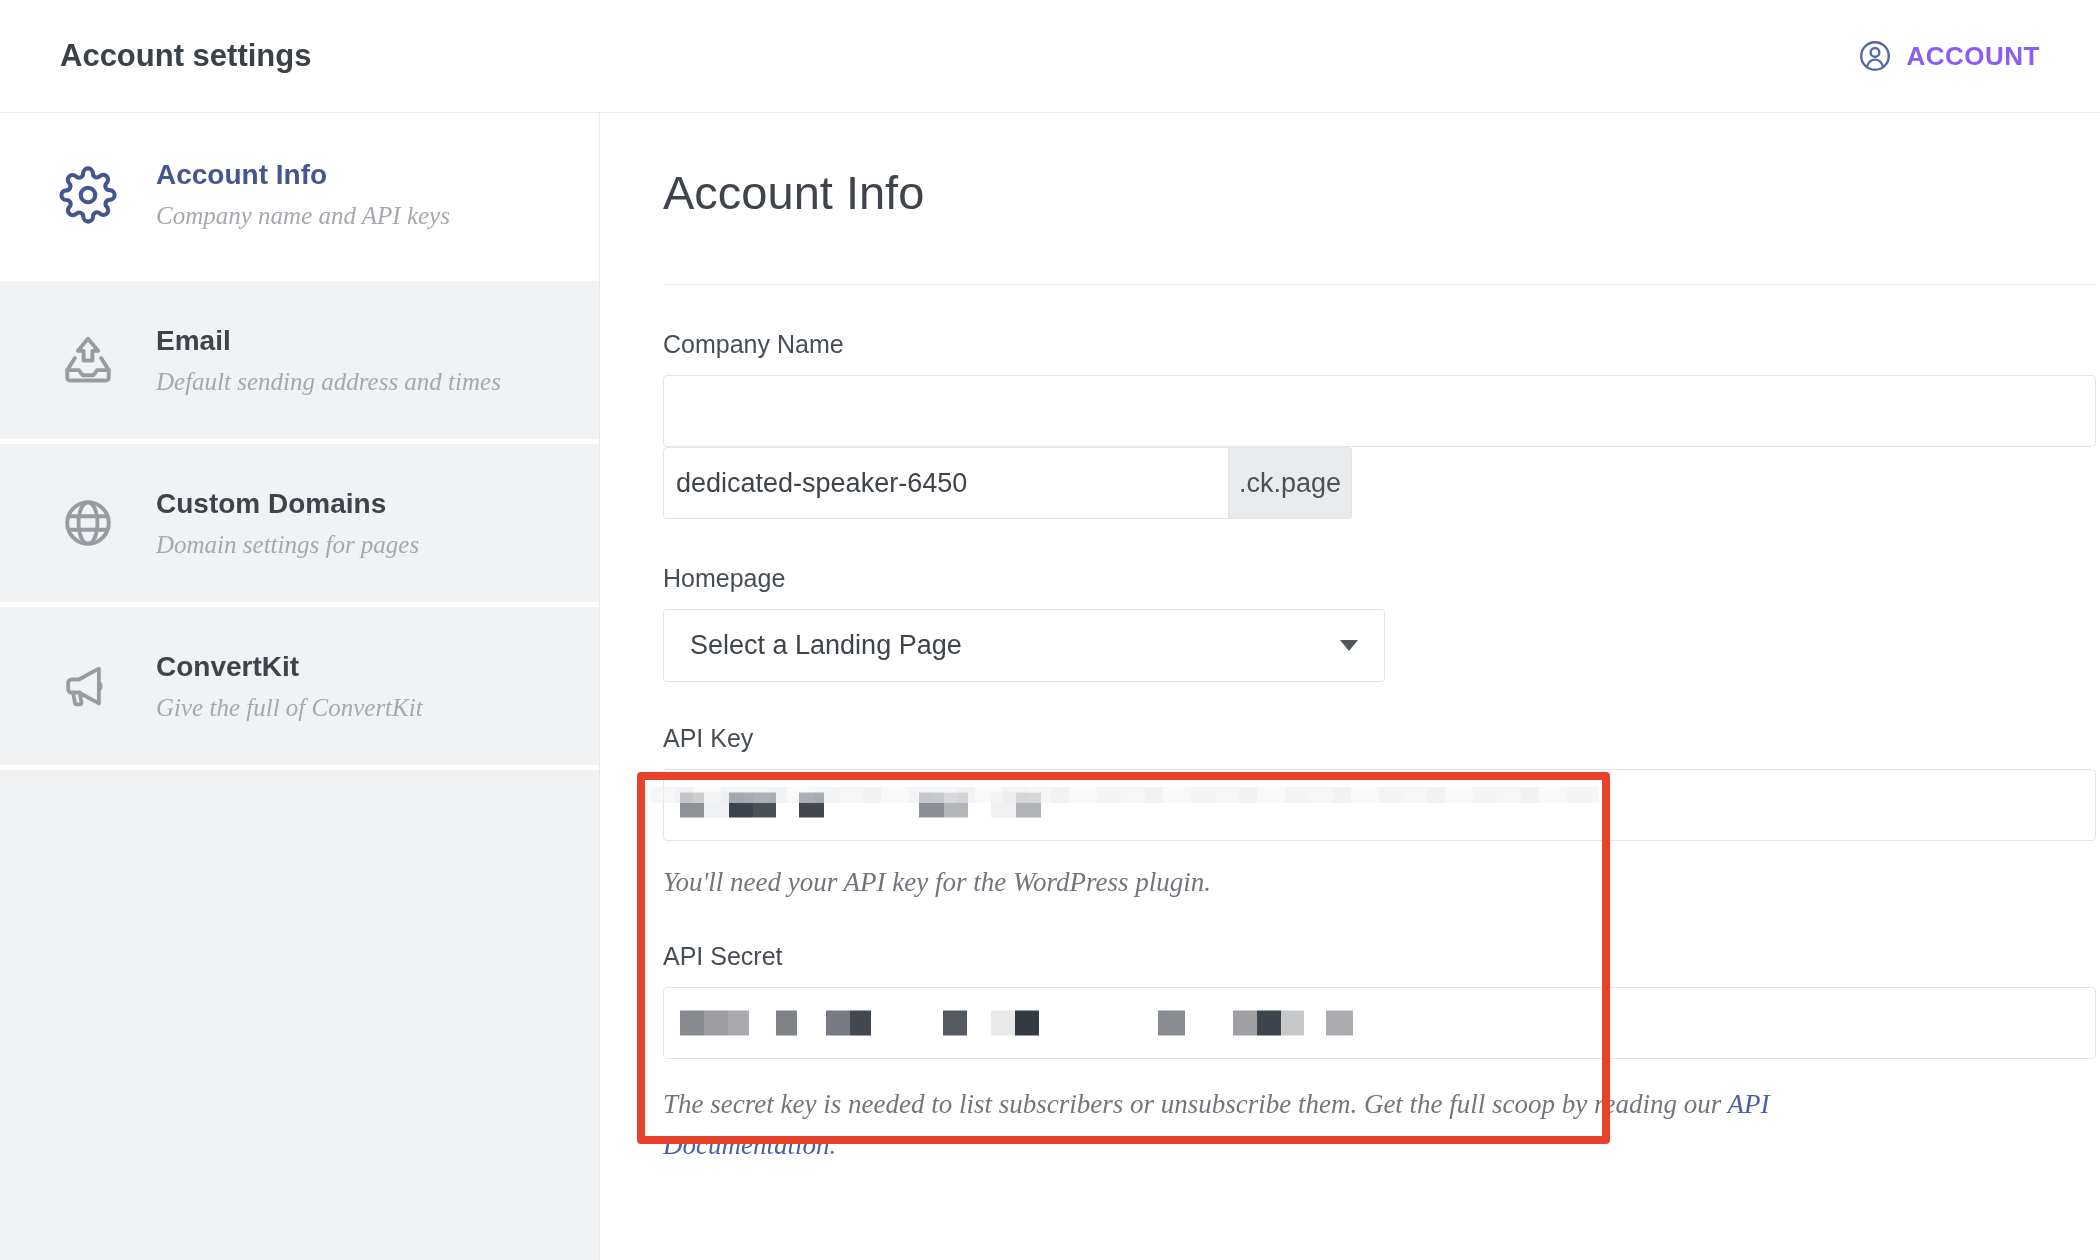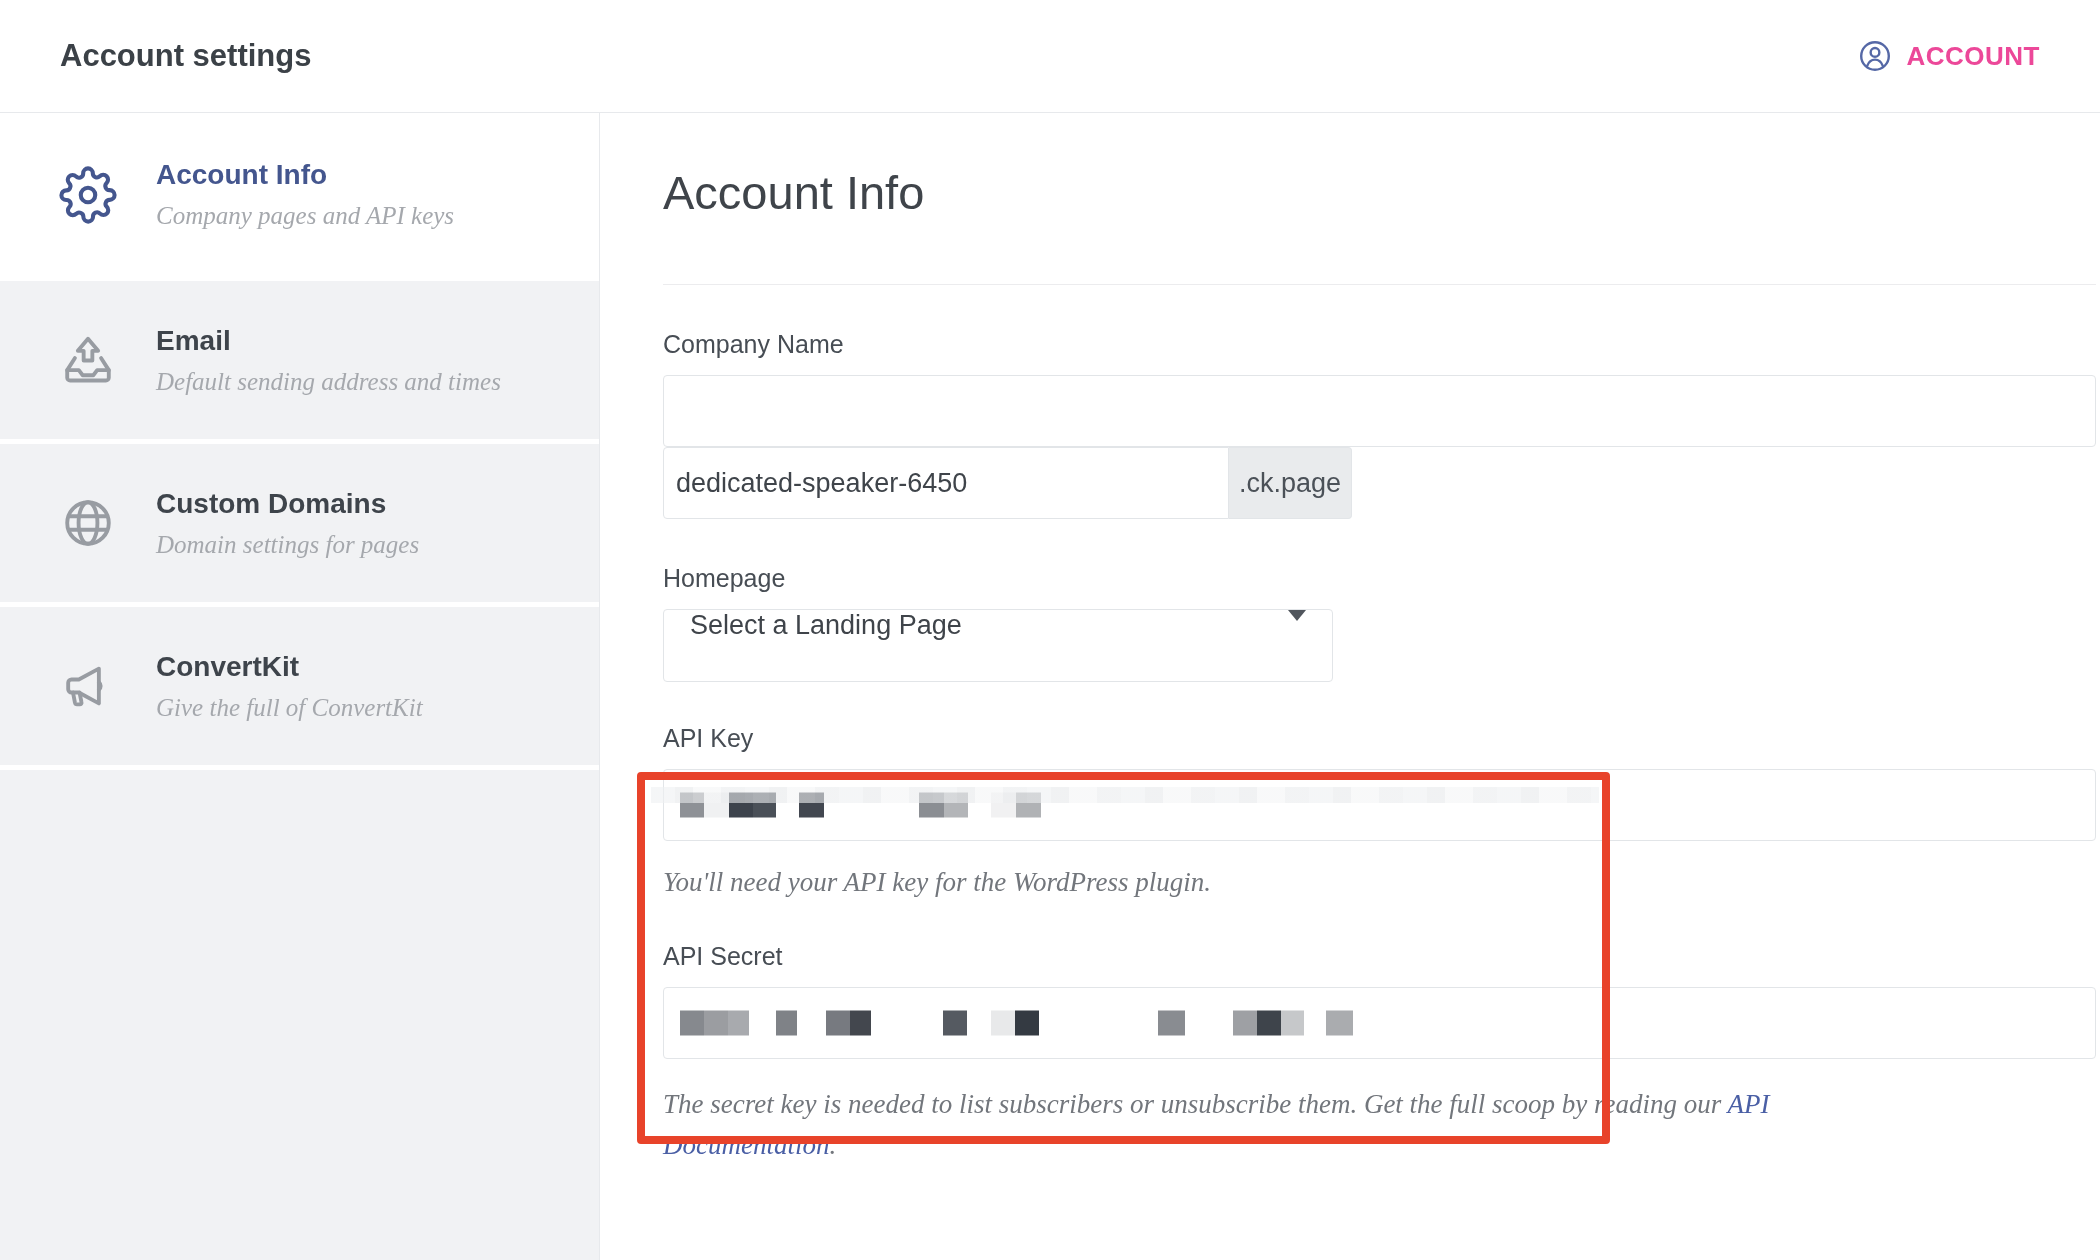--- a/index.html
+++ b/index.html
@@ -16,21 +16,21 @@
   .header {
     height:113px;
     border-bottom:1px solid #e7e9ec;
     display:flex; align-items:center; justify-content:space-between;
     padding:0 60px;
     background:#fff;
   }
   .header-title { font-size:31px; font-weight:700; color:#3b4147; }
   .account-btn {
     display:flex; align-items:center; gap:14px;
-    color:#ec4899; font-weight:700; font-size:26px; letter-spacing:.5px;
+    color:#8b5cf6; font-weight:700; font-size:26px; letter-spacing:.5px;
     cursor:pointer; background:none; border:none;
     font-family:"Liberation Sans", sans-serif;
   }
   .account-btn svg { width:36px; height:36px; display:block; }
 
   
   .layout { display:flex; height:1147px; }
 
   
   .sidebar {
@@ -79,23 +79,23 @@
   }
   .domain-addon {
     width:123px; height:72px;
     background:#e9ebed; border:1px solid #e2e5e8; border-left:none;
     border-radius:0 4px 4px 0;
     display:flex; align-items:center; justify-content:center;
     font-size:27px; color:#4b5158;
   }
 
   .select-box {
-    width:670px; height:73px;
+    width:722px; height:73px;
     border:1px solid #e2e5e8; border-radius:4px; background:#fff;
-    display:flex; align-items:flex-start; justify-content:space-between;
+    display:flex; align-items:center; justify-content:space-between;
     padding:0 26px; cursor:pointer;
   }
   .select-value { font-size:27px; color:#3f444a; }
   .select-arrow {
     width:0; height:0;
     border-left:9px solid transparent; border-right:9px solid transparent;
     border-top:11px solid #51565d;
   }
 
   .redacted-input { position:relative; width:1433px; }
@@ -147,21 +147,21 @@
 
     <div class="side-item active">
       <span class="side-icon">
         <svg viewBox="0 0 24 24" fill="none" stroke="#44568e" stroke-width="1.7" stroke-linecap="round" stroke-linejoin="round">
           <circle cx="12" cy="12" r="3"></circle>
           <path d="M19.4 15a1.65 1.65 0 0 0 .33 1.82l.06.06a2 2 0 0 1 0 2.83 2 2 0 0 1-2.83 0l-.06-.06a1.65 1.65 0 0 0-1.82-.33 1.65 1.65 0 0 0-1 1.51V21a2 2 0 0 1-2 2 2 2 0 0 1-2-2v-.09A1.65 1.65 0 0 0 9 19.4a1.65 1.65 0 0 0-1.82.33l-.06.06a2 2 0 0 1-2.83 0 2 2 0 0 1 0-2.83l.06-.06a1.65 1.65 0 0 0 .33-1.82 1.65 1.65 0 0 0-1.51-1H3a2 2 0 0 1-2-2 2 2 0 0 1 2-2h.09A1.65 1.65 0 0 0 4.6 9a1.65 1.65 0 0 0-.33-1.82l-.06-.06a2 2 0 0 1 0-2.83 2 2 0 0 1 2.83 0l.06.06a1.65 1.65 0 0 0 1.82.33H9a1.65 1.65 0 0 0 1-1.51V3a2 2 0 0 1 2-2 2 2 0 0 1 2 2v.09a1.65 1.65 0 0 0 1 1.51 1.65 1.65 0 0 0 1.82-.33l.06-.06a2 2 0 0 1 2.83 0 2 2 0 0 1 0 2.83l-.06.06a1.65 1.65 0 0 0-.33 1.82V9a1.65 1.65 0 0 0 1.51 1H21a2 2 0 0 1 2 2 2 2 0 0 1-2 2h-.09a1.65 1.65 0 0 0-1.51 1z"></path>
         </svg>
       </span>
       <span>
         <div class="side-title">Account Info</div>
-        <div class="side-sub">Company pages and API keys</div>
+        <div class="side-sub">Company name and API keys</div>
       </span>
     </div>
 
     <div class="side-item">
       <span class="side-icon">
         <svg viewBox="0 0 24 24" fill="none" stroke="#989ca2" stroke-width="1.6" stroke-linecap="round" stroke-linejoin="round">
           <path d="M12 3.2 L16.2 8.2 H13.8 V12.2 H10.2 V8.2 H7.8 Z"></path>
           <path d="M6.6 11.2 L3.4 16.2 V19.3 A1.2 1.2 0 0 0 4.6 20.5 H19.4 A1.2 1.2 0 0 0 20.6 19.3 V16.2 L17.4 11.2"></path>
           <path d="M3.4 16.2 H8.2 L9.8 18.3 H14.2 L15.8 16.2 H20.6"></path>
         </svg>

